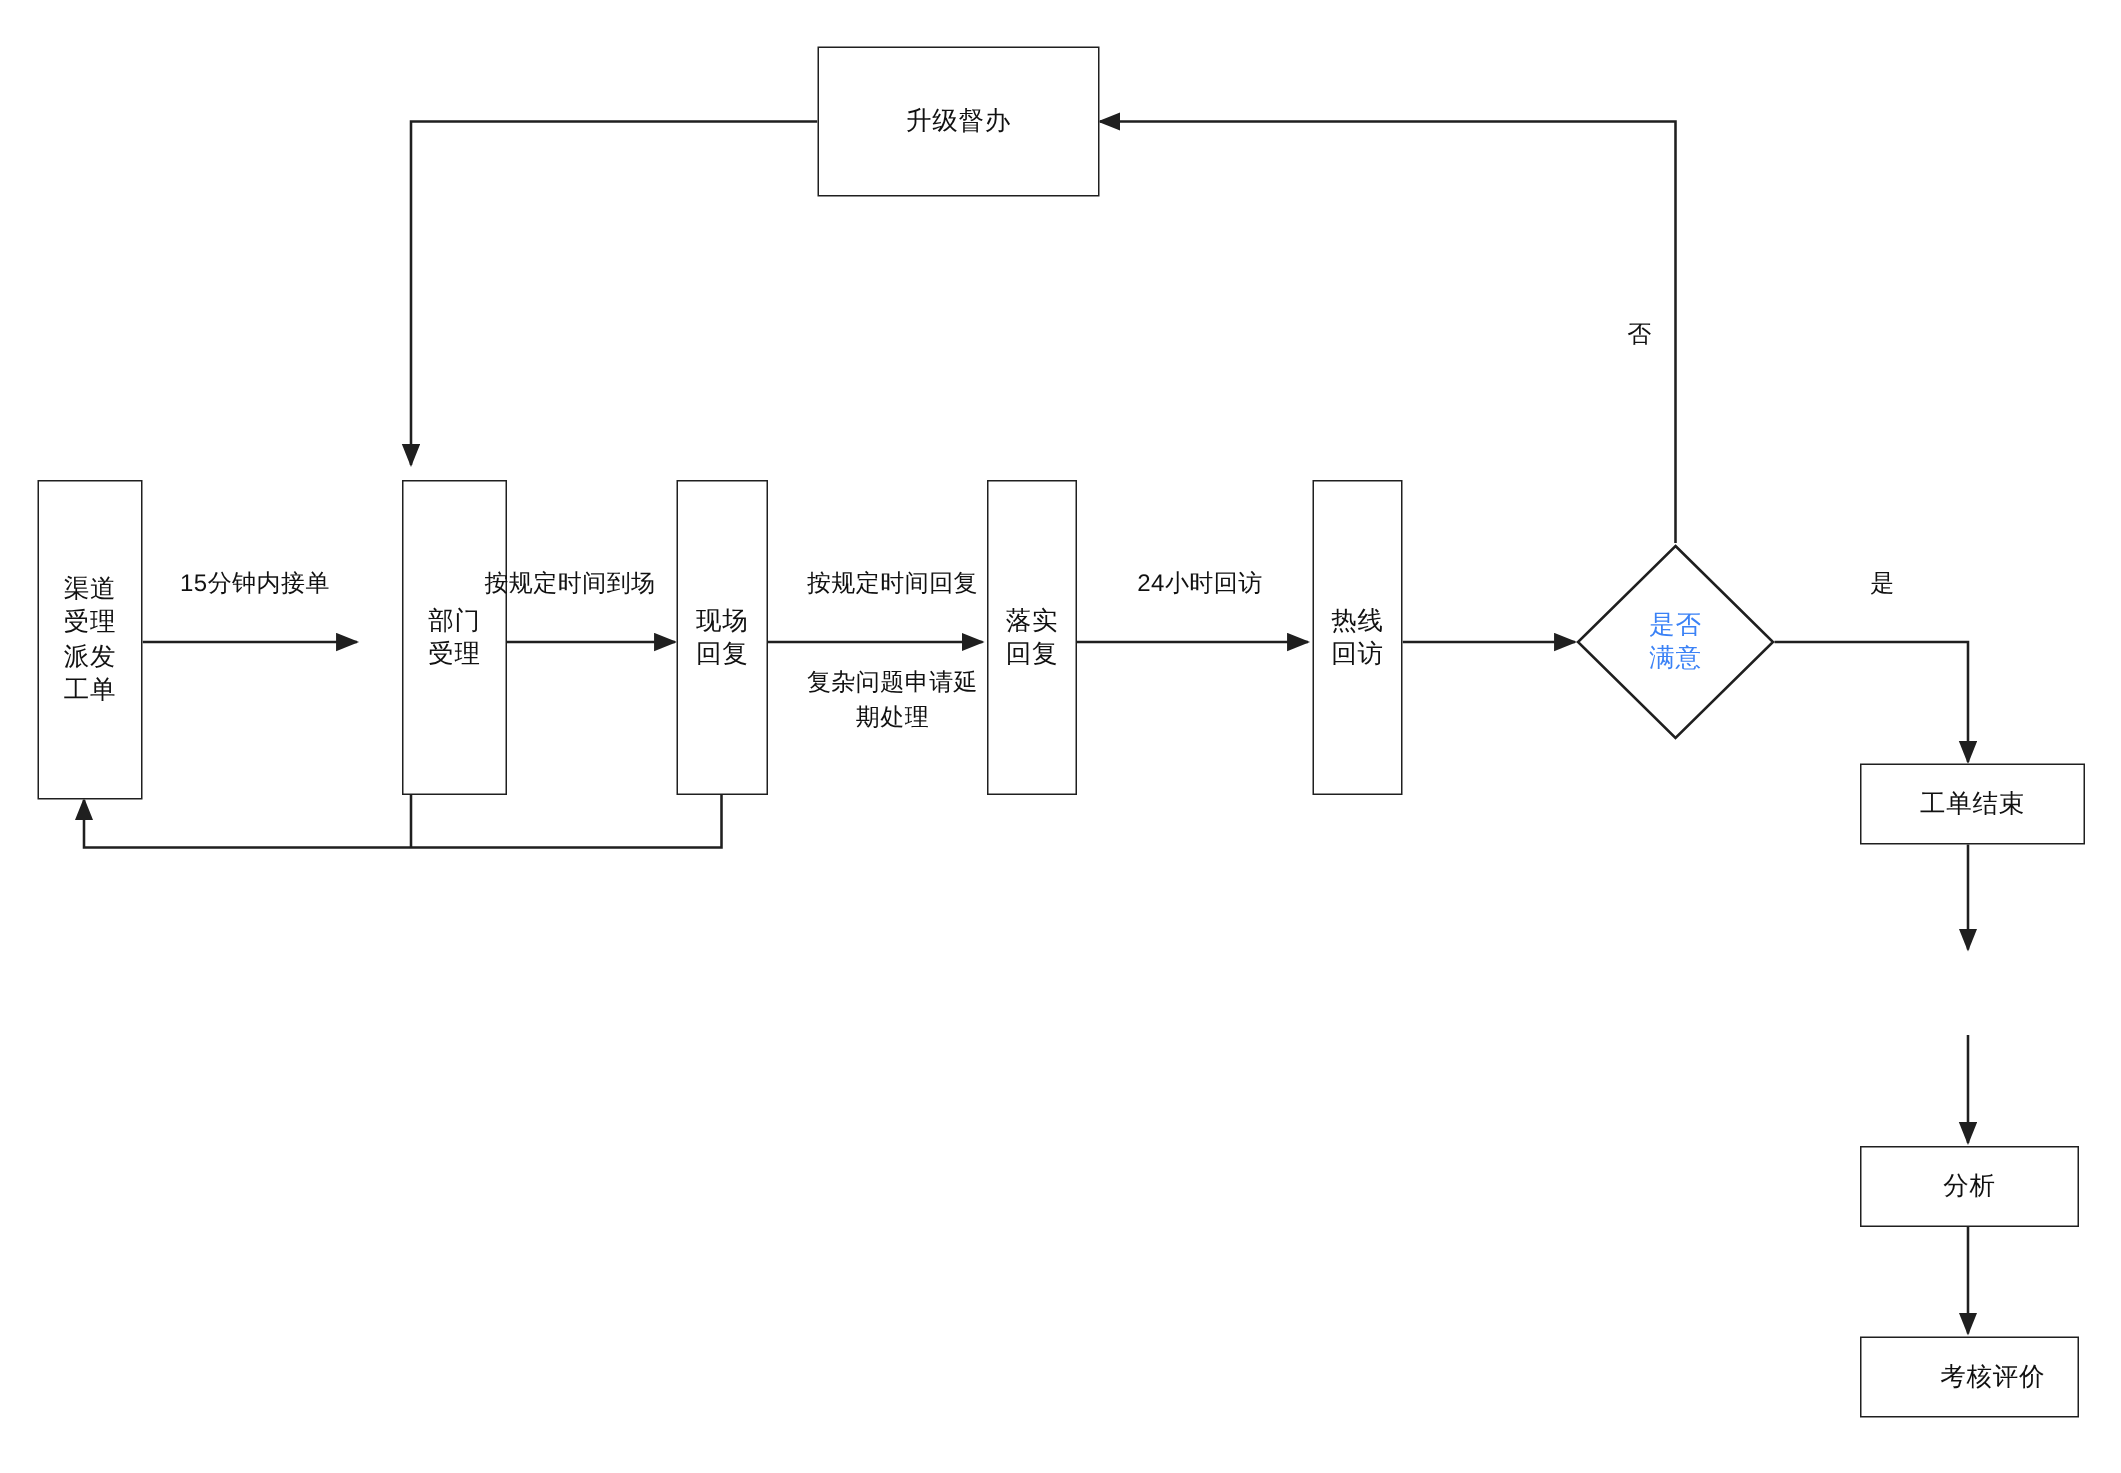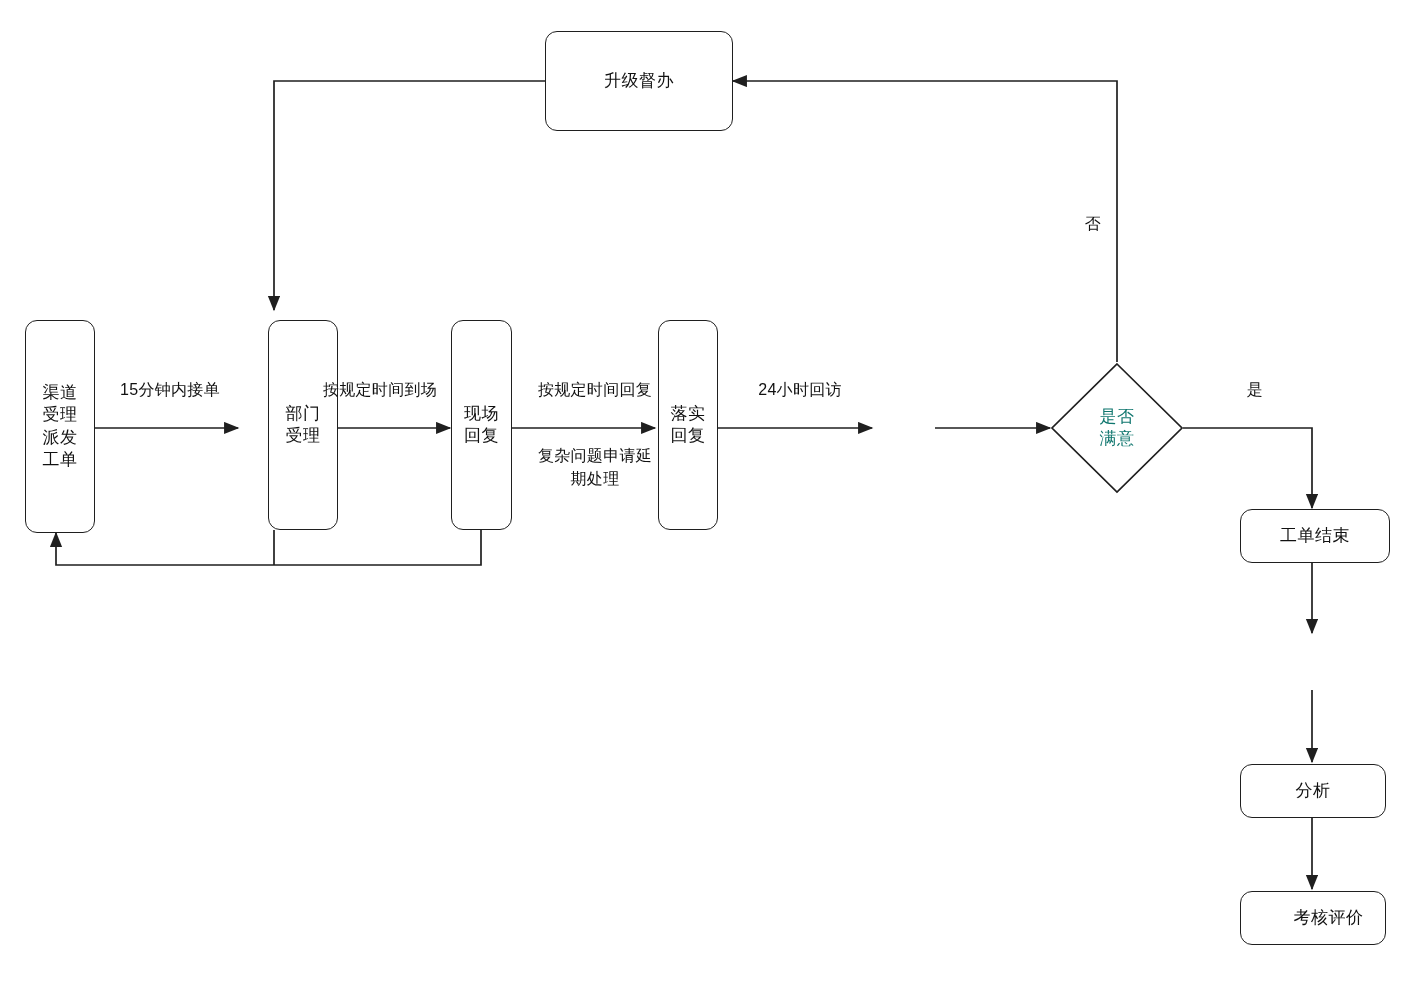--- a/index.html
+++ b/index.html
@@ -19,21 +19,21 @@
     position: absolute;
     left: 0;
     top: 0;
     width: 1414px;
     height: 982px;
   }
   .node {
     position: absolute;
     box-sizing: border-box;
     border: 1.6px solid #1f1f1f;
-    border-radius: 12px;
+    border-radius: 0;
     background: #ffffff;
     color: #111111;
     display: flex;
     align-items: center;
     justify-content: center;
     text-align: center;
     font-size: 17px;
     line-height: 1.25;
     z-index: 3;
     white-space: pre-line;
@@ -49,21 +49,21 @@
     display: flex;
     align-items: center;
     justify-content: center;
   }
   .diamond-label {
     position: relative;
     z-index: 4;
     font-size: 17px;
     line-height: 1.3;
     text-align: center;
-    color: #0f766e;
+    color: #3b82f6;
     white-space: pre-line;
     letter-spacing: 0.5px;
   }
   .edge-label {
     position: absolute;
     font-size: 16px;
     color: #111111;
     z-index: 4;
     background: transparent;
     white-space: pre-line;
@@ -122,20 +122,22 @@
 
   <div class="node tall" style="left:236px; top:320px; width:70px; height:210px;margin-left:32px;">部门
 受理</div>
 
   <div class="node tall" style="left:451px; top:320px; width:61px; height:210px;">现场
 回复</div>
 
   <div class="node tall" style="left:658px; top:320px; width:60px; height:210px;">落实
 回复</div>
 
+  <div class="node tall" style="left:875px; top:320px; width:60px; height:210px;">热线
+回访</div>
 
   <div class="diamond-wrap" style="left:1050px; top:362px; width:134px; height:132px;">
     <svg width="134" height="132" viewBox="0 0 134 132" style="position:absolute;left:0;top:0;">
       <polygon points="67,2 132,66 67,130 2,66" fill="#ffffff" stroke="#1f1f1f" stroke-width="1.7"></polygon>
     </svg>
     <div class="diamond-label">是否
 满意</div>
   </div>
 
   <div class="node" style="left:1240px; top:509px; width:150px; height:54px;">工单结束</div>

